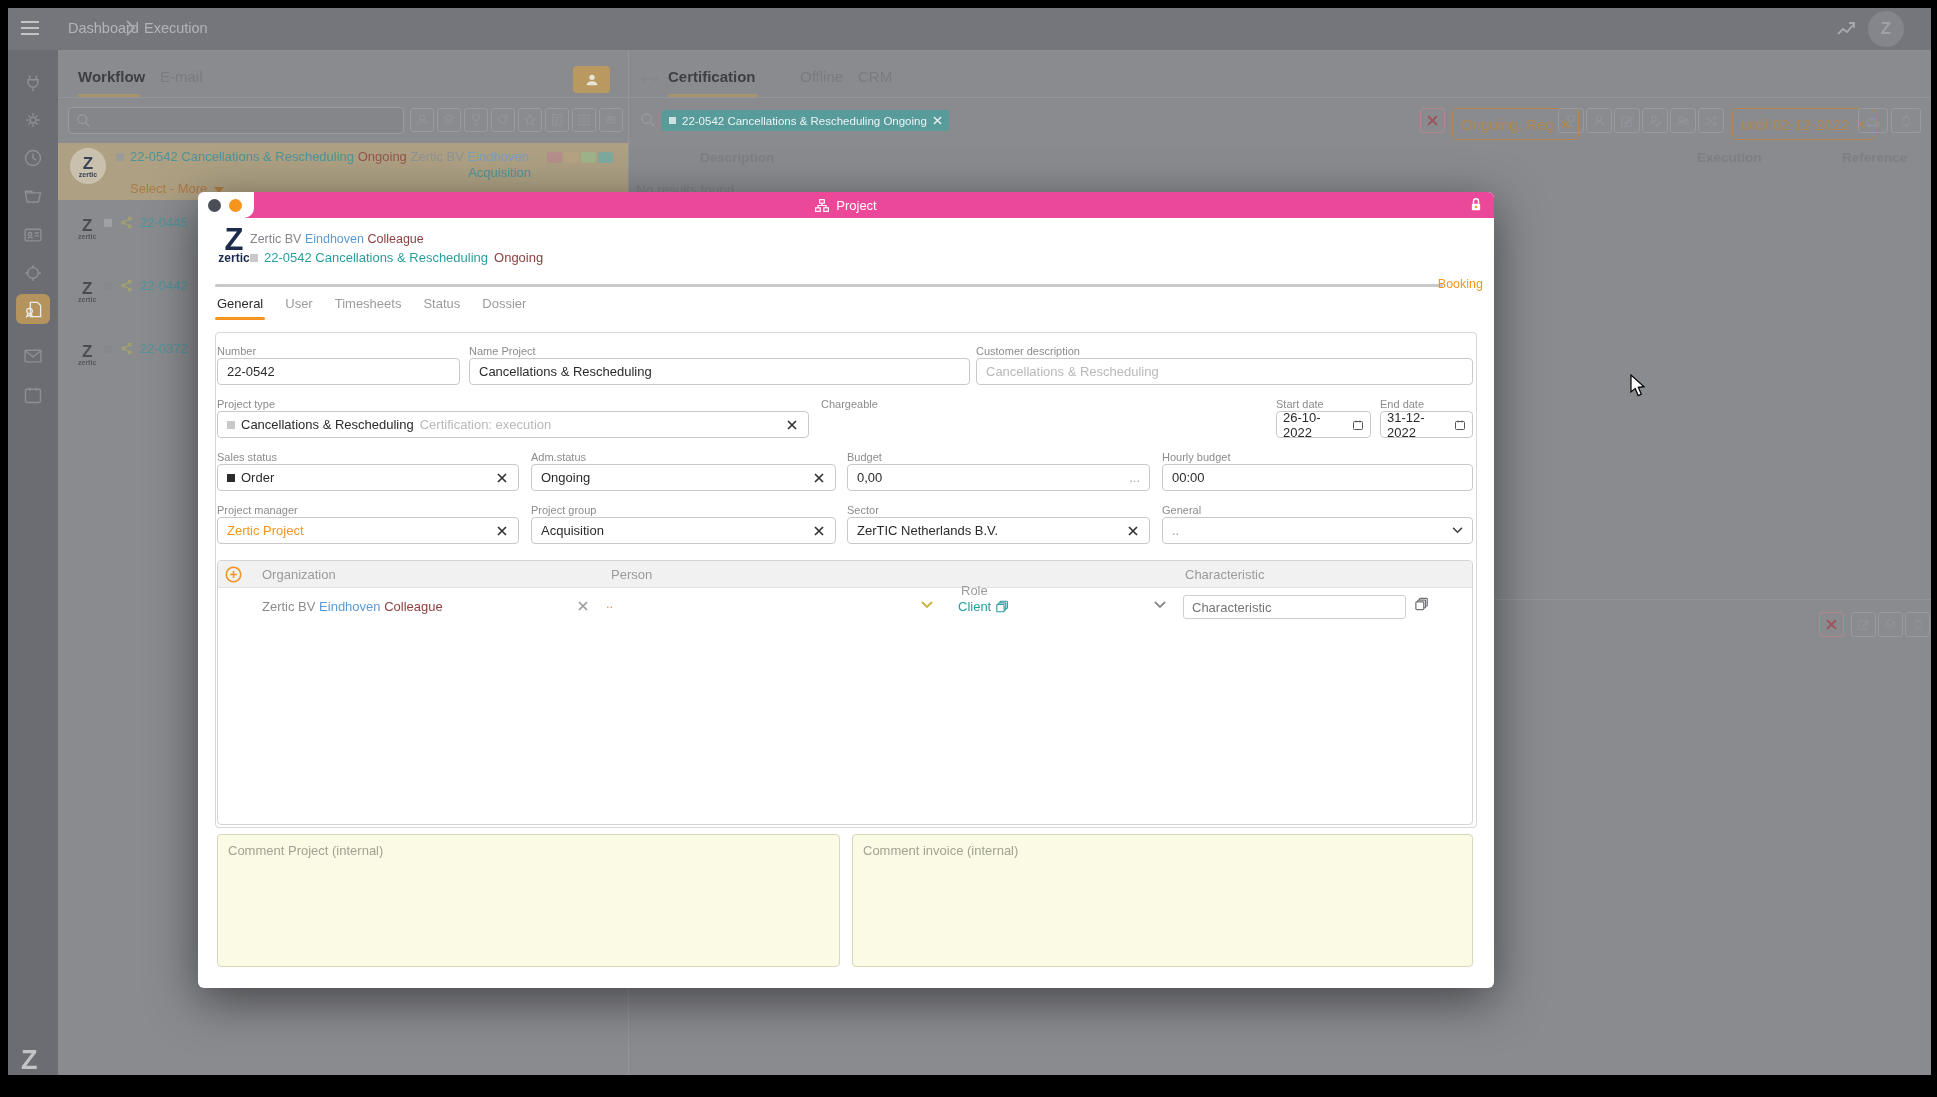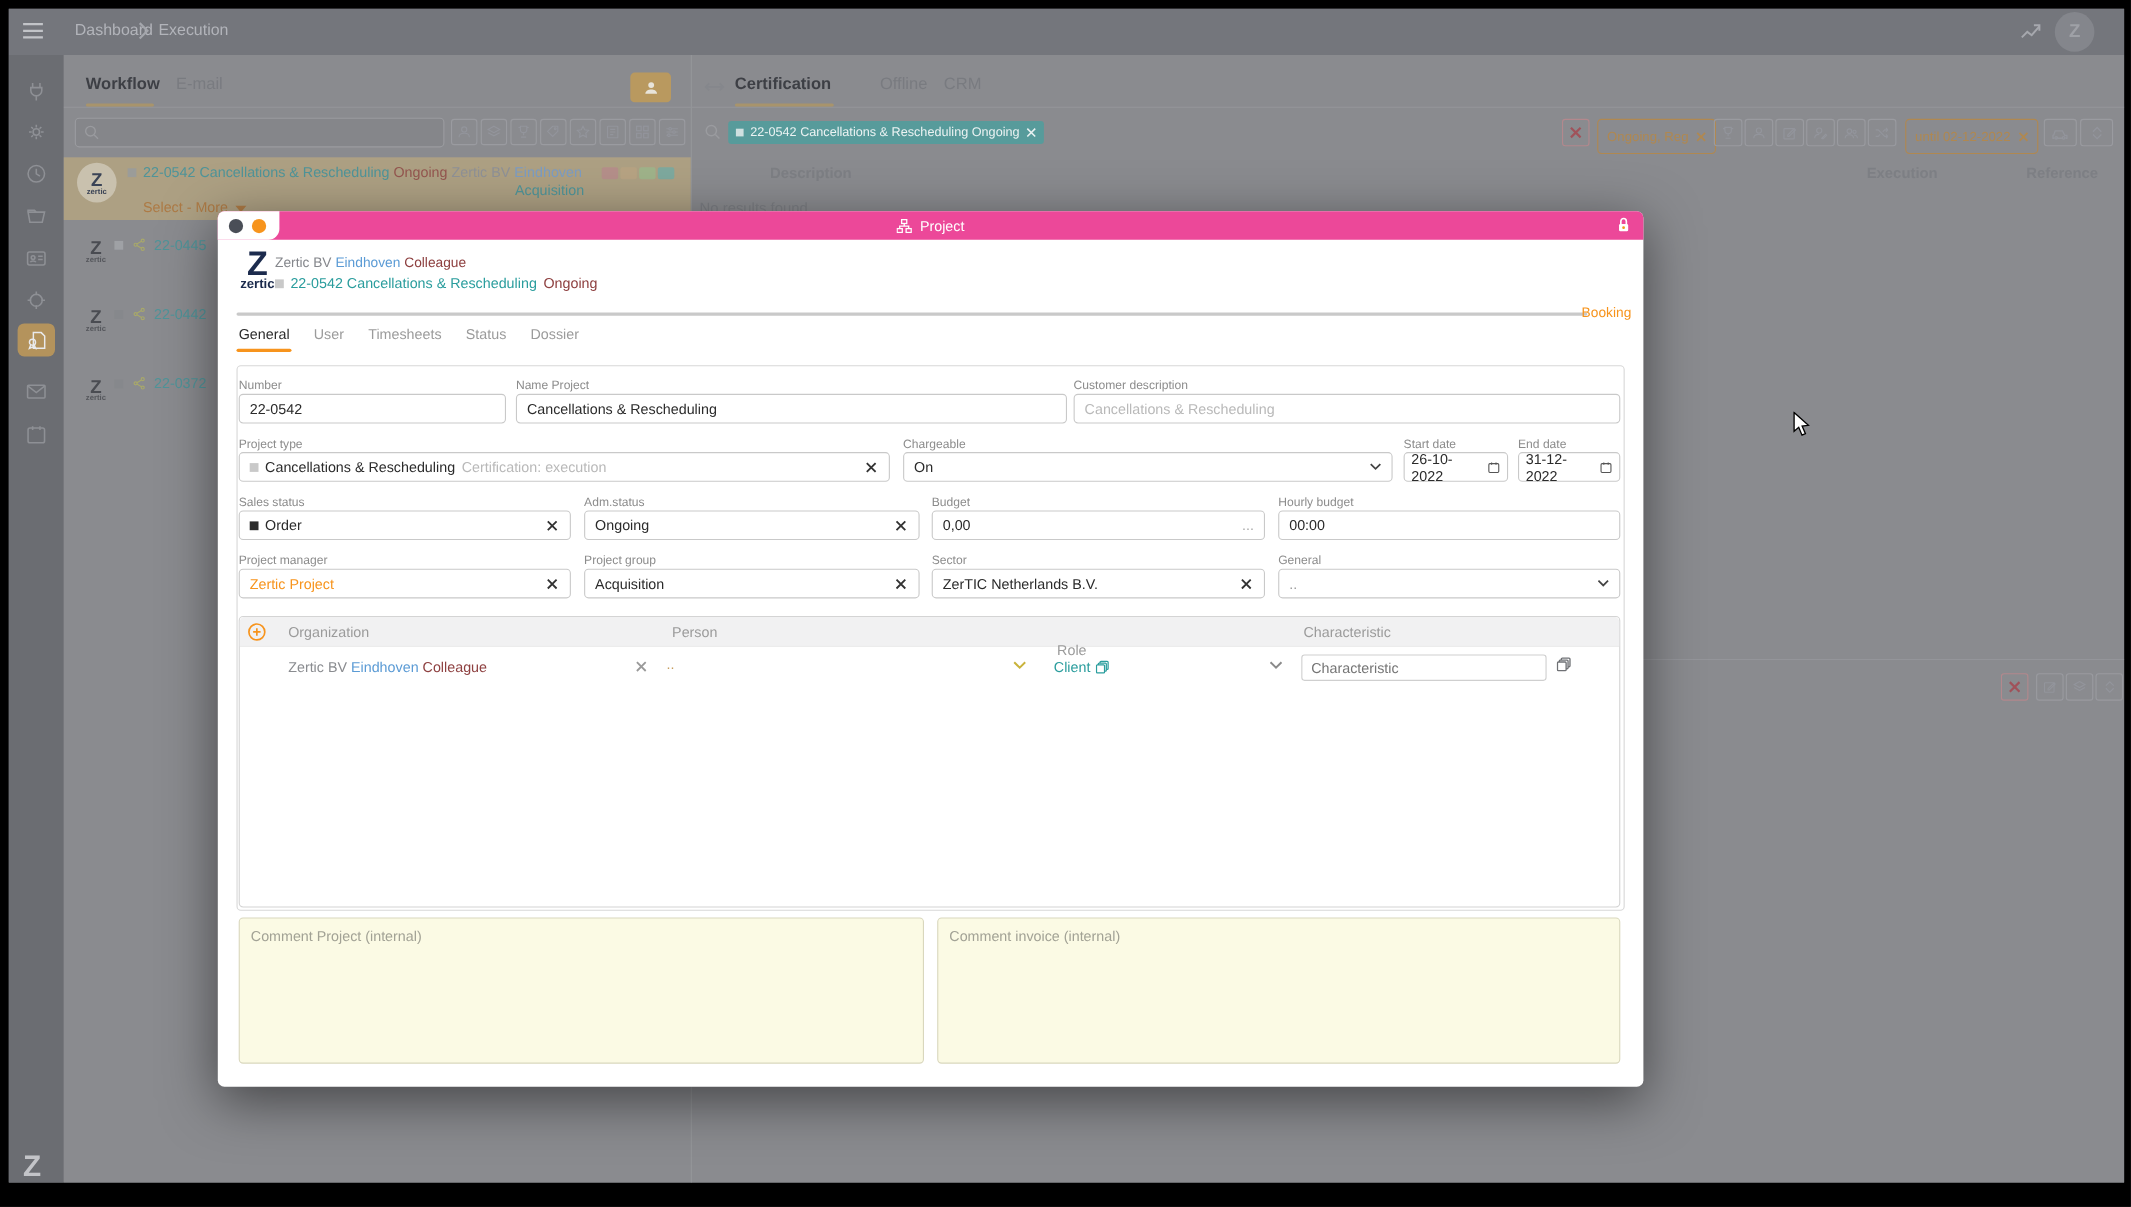--- a/index.html
+++ b/index.html
@@ -14,21 +14,21 @@
   #content{position:absolute;left:50px;top:42px;right:0;bottom:0;background:#8a8b8f}
   .crumb{font-size:14.5px;color:#b2b4ba}
   .sideicon{position:absolute;left:15px;color:#8e9095}
   .panel-tab-active{font-size:15px;color:#3d3f45}
   .panel-tab{font-size:15px;color:#797b80}
   .tab-underline{position:absolute;height:3px;background:#a8946c;border-radius:2px}
   .dim-divider{position:absolute;background:#9a9b9f;opacity:.65}
   .srch{position:absolute;height:27px;border:1px solid #9b9ca0;border-radius:4px;background:#85868a;display:flex;align-items:center;padding:0 7px;color:#9a9b9f}
   .ibtn{position:absolute;width:24px;height:24px;border:1px solid #9a9ba0;border-radius:3px;display:flex;align-items:center;justify-content:center;color:#93959c;background:transparent}
   .chip-teal{position:absolute;height:21px;background:#579b9b;border-radius:3px;color:#ecf3f3;font-size:11.5px;display:flex;align-items:center;gap:6px;padding:0 7px}
-  .chip-orange{position:absolute;height:25px;border:1px solid #b08850;border-radius:4px;color:#b08850;font-size:12px;display:flex;align-items:center;gap:7px;padding:15px 8px}
+  .chip-orange{position:absolute;height:25px;border:1px solid #b08850;border-radius:4px;color:#b08850;font-size:15px;display:flex;align-items:center;gap:7px;padding:15px 8px}
   .colhead{position:absolute;font-size:13.5px;color:#7d7f84;font-weight:700}
   .mini-logo{display:flex;flex-direction:column;align-items:center;line-height:1}
   .mini-logo .z{font-size:17px;font-weight:700;color:#4a4c52}
   .mini-logo .sub{font-size:7px;font-weight:700;color:#55575c;margin-top:-1px}
   .teal-dim{color:#4f9499}.red-dim{color:#94564f}.gray-dim{color:#8f9196}.blue-dim{color:#7b9cc4}
   
   #modal{position:absolute;left:198px;top:192px;width:1296px;height:796px;background:#fff;border-radius:6px;box-shadow:0 12px 48px rgba(0,0,0,.5)}
   #mtitle{position:absolute;left:0;top:0;width:100%;height:26px;background:#ec4899;border-radius:6px 6px 0 0}
   .fld-label{position:absolute;font-size:11px;color:#8c8c8c}
   .fbox{position:absolute;height:27px;border:1px solid #c9c9c9;border-radius:4px;background:#fff;display:flex;align-items:center;padding:0 9px;font-size:13px;color:#2b2b2b;gap:6px}
@@ -483,28 +483,20 @@
     <span class="sq"></span>
     <span>Cancellations &amp; Rescheduling</span>
     <span class="grow" style="color:#b9b9b9">Certification: execution</span>
     <span class="xbtn">
         <svg width="10" height="10" viewBox="0 0 10 10" stroke="#333" stroke-width="1.7">
           <path d="M1 1l8 8M9 1L1 9"></path>
         </svg>
       </span>
   </div>
   <label class="fld-label" style="left:623px;top:206px">Chargeable</label>
-  <div class="fbox" style="left:623px;top:219px;width:445px">
-    <span class="grow">On</span>
-    <span>
-        <svg width="11" height="7" viewBox="0 0 12 8" fill="none" stroke="#444" stroke-width="1.8">
-          <path d="M1 1l5 5 5-5"></path>
-        </svg>
-      </span>
-  </div>
   <label class="fld-label" style="left:1078px;top:206px">Start date</label>
   <div class="fbox" style="left:1078px;top:219px;width:95px;padding:0 6px;gap:4px">
     <span class="grow">26-10-2022</span>
     <span>
         <svg width="12" height="12" viewBox="0 0 24 24" fill="none" stroke="#555" stroke-width="2">
           <rect x="3" y="5" width="18" height="16" rx="2"></rect>
           <path d="M8 3v4M16 3v4"></path>
         </svg>
       </span>
   </div>

